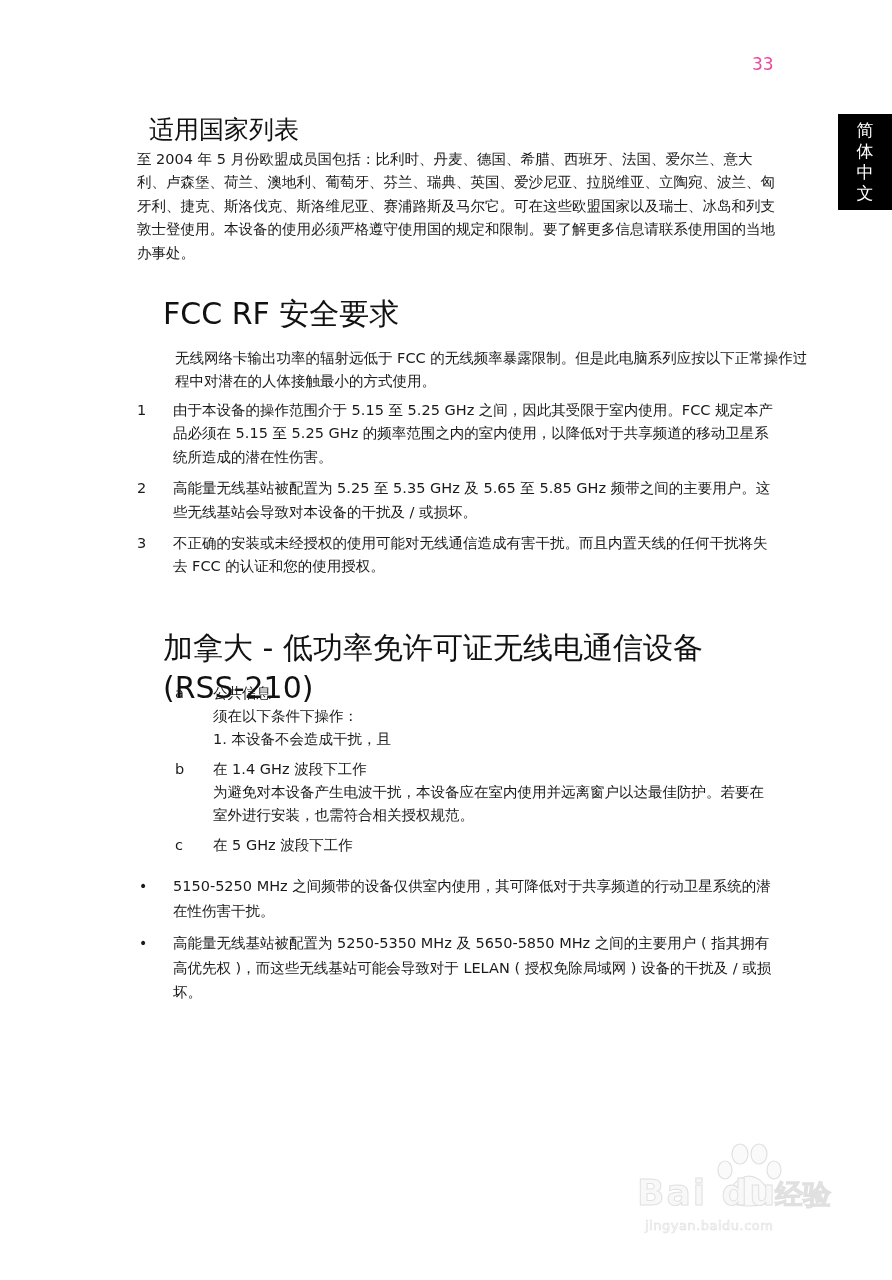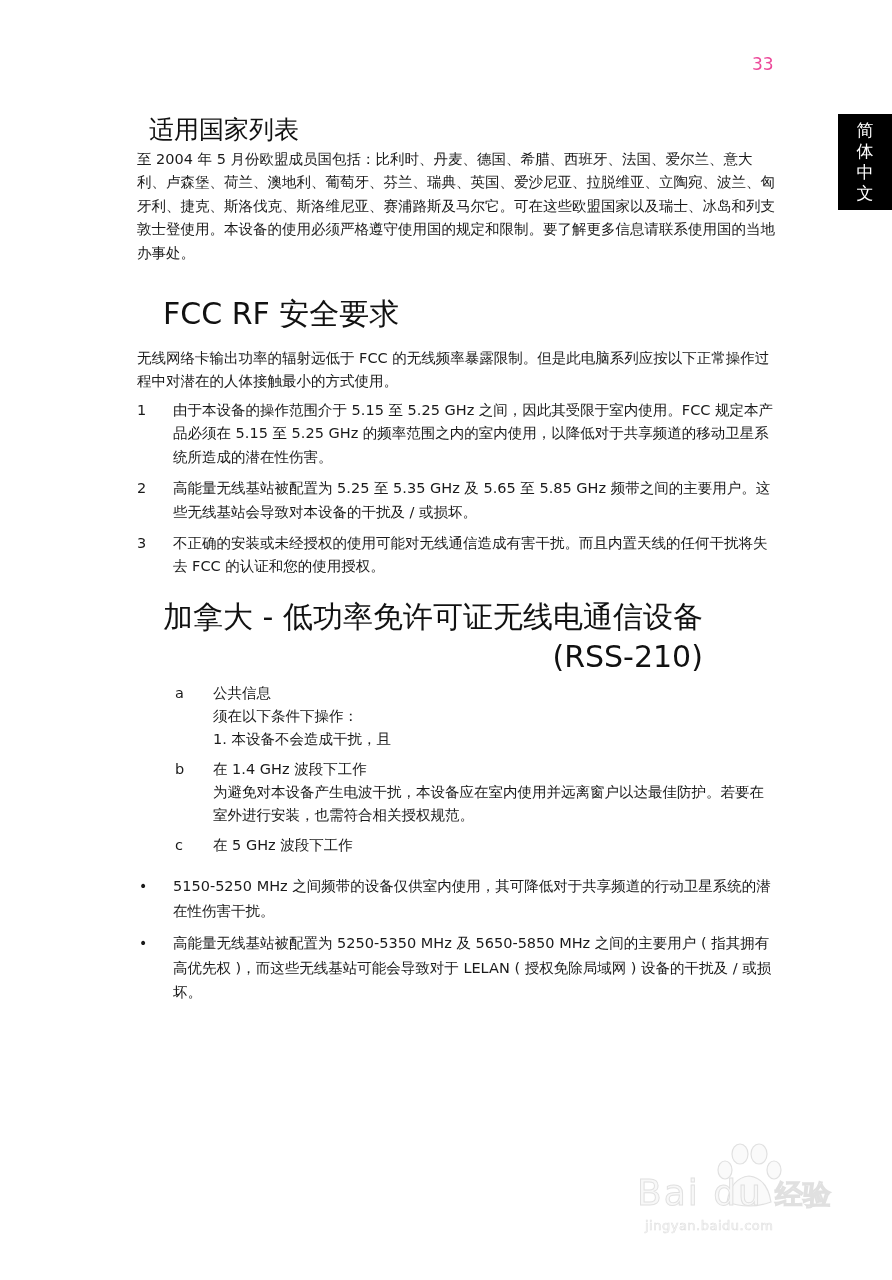--- a/index.html
+++ b/index.html
@@ -34,21 +34,21 @@
     .watermark {
       position: absolute; left: 635px; top: 1140px; width: 220px; height: 110px;
       opacity: 0.55;
     }
     .wm-logo { position: absolute; left: 0; top: 0; }
     .wm-text {
       position: absolute; left: 10px; top: 78px; font-size: 13px; color: #f4f4f4;
       -webkit-text-stroke: 0.6px #c8c8c8; letter-spacing: 0.5px;
     }
     .wm-brand {
-      position: absolute; left: 2px; top: 32px; font-size: 36px; font-weight: normal; color: #f4f4f4;
+      position: absolute; left: 2px; top: 32px; font-size: 36px; font-weight: bold; color: #f4f4f4;
       -webkit-text-stroke: 1px #c8c8c8; letter-spacing: 2px;
     }
     .wm-cn {
       position: absolute; left: 140px; top: 36px; font-size: 28px; font-weight: bold; color: #f4f4f4;
       -webkit-text-stroke: 1px #c8c8c8;
     }
   </style>
 </head>
 <body>
 
@@ -60,38 +60,38 @@
   <span>中</span>
   <span>文</span>
 </div>
 
 <div class="content">
 
   <div class="h2" style="top:113px;">适用国家列表</div>
   <div class="para" style="top:148px;">至 2004 年 5 月份欧盟成员国包括：比利时、丹麦、德国、希腊、西班牙、法国、爱尔兰、意大利、卢森堡、荷兰、澳地利、葡萄牙、芬兰、瑞典、英国、爱沙尼亚、拉脱维亚、立陶宛、波兰、匈牙利、捷克、斯洛伐克、斯洛维尼亚、赛浦路斯及马尔它。可在这些欧盟国家以及瑞士、冰岛和列支敦士登使用。本设备的使用必须严格遵守使用国的规定和限制。要了解更多信息请联系使用国的当地办事处。</div>
 
   <div class="h1" style="top:294px;">FCC RF 安全要求</div>
-  <div class="para" style="top:347px;">无线网络卡输出功率的辐射远低于 FCC 的无线频率暴露限制。但是此电脑系列应按以下正常操作过程中对潜在的人体接触最小的方式使用。</div>
+  <div class="para" style="top:347px;margin-left:38px;">无线网络卡输出功率的辐射远低于 FCC 的无线频率暴露限制。但是此电脑系列应按以下正常操作过程中对潜在的人体接触最小的方式使用。</div>
 
   <ul class="list" style="top:399px;">
     <li class="num-item">
       <span class="marker">1</span>
       <span>由于本设备的操作范围介于 5.15 至 5.25 GHz 之间，因此其受限于室内使用。FCC 规定本产品必须在 5.15 至 5.25 GHz 的频率范围之内的室内使用，以降低对于共享频道的移动卫星系统所造成的潜在性伤害。</span>
     </li>
     <li class="num-item">
       <span class="marker">2</span>
       <span>高能量无线基站被配置为 5.25 至 5.35 GHz 及 5.65 至 5.85 GHz 频带之间的主要用户。这些无线基站会导致对本设备的干扰及 / 或损坏。</span>
     </li>
     <li class="num-item">
       <span class="marker">3</span>
       <span>不正确的安装或未经授权的使用可能对无线通信造成有害干扰。而且内置天线的任何干扰将失去 FCC 的认证和您的使用授权。</span>
     </li>
   </ul>
 
-  <div class="h1" style="top:597px;text-align:right;">
+  <div class="h1" style="top:628px;">
     <div>加拿大 - 低功率免许可证无线电通信设备</div>
     <div>(RSS-210)</div>
   </div>
 
   <ul class="alpha-list" style="top:682px;">
     <li class="alpha-item">
       <span class="marker">a</span>
       <span class="line">公共信息</span>
       <span class="line">须在以下条件下操作：</span>
       <span class="line">1. 本设备不会造成干扰，且</span>

